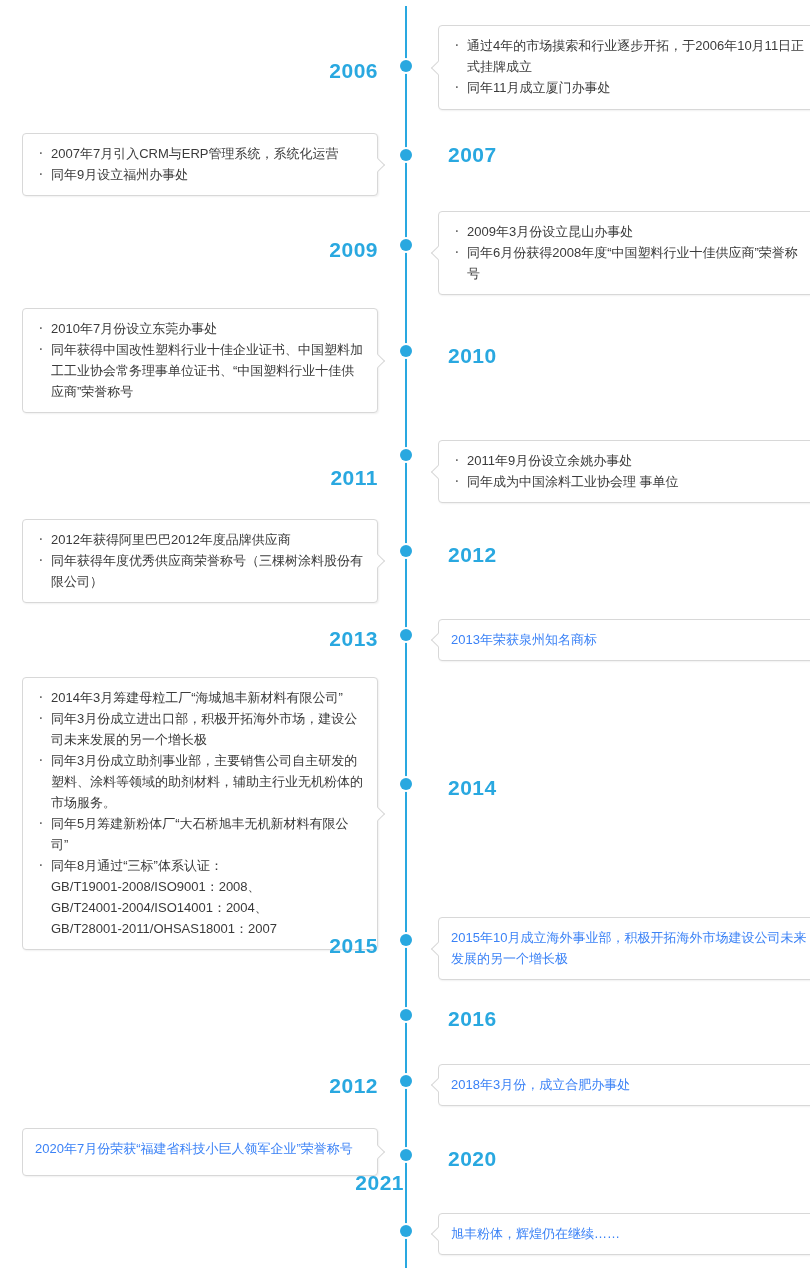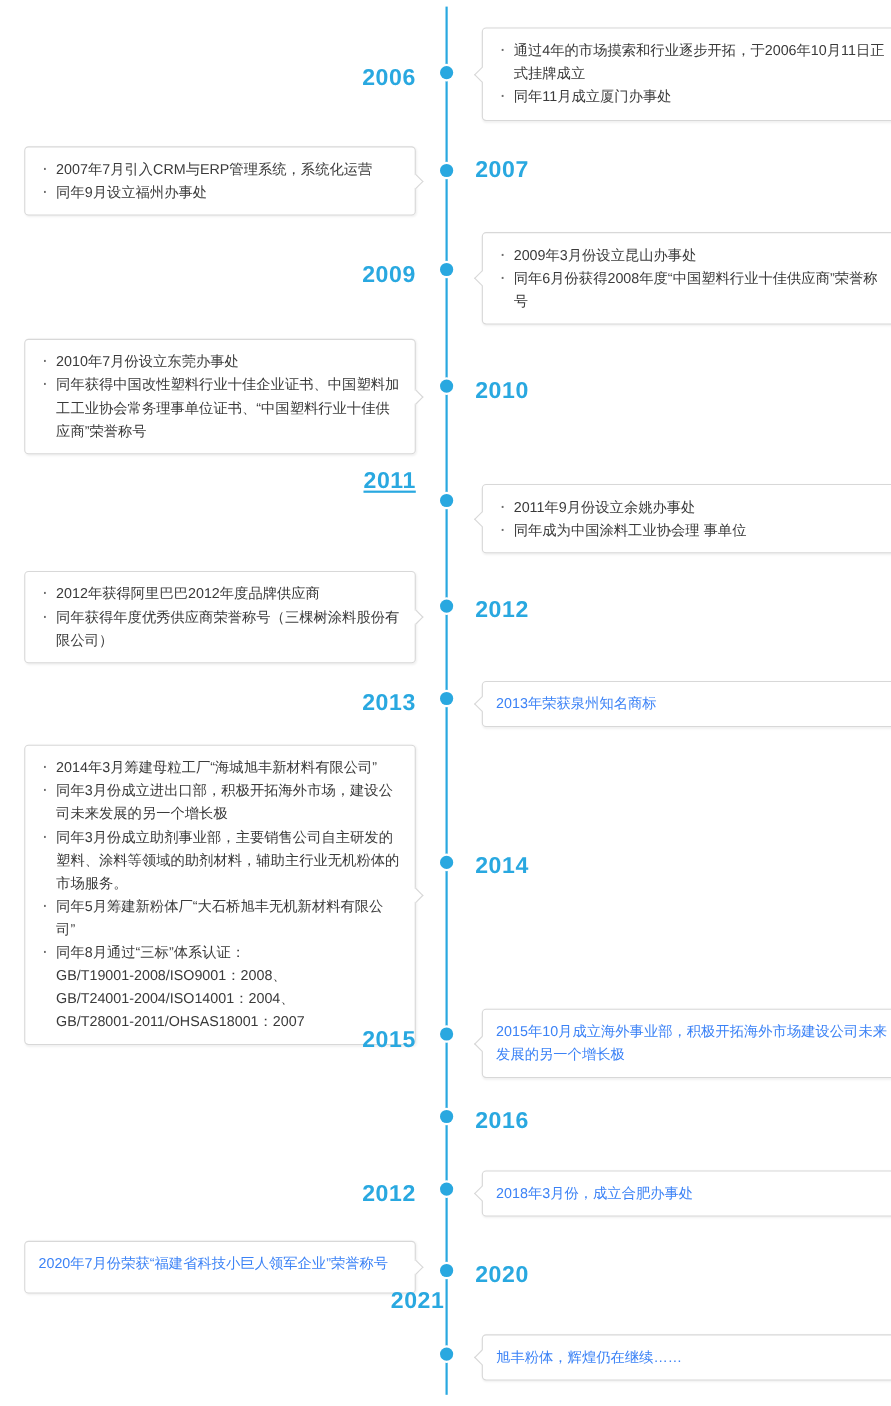--- a/index.html
+++ b/index.html
@@ -31,21 +31,21 @@
   }
   .year {
     position: absolute;
     font-size: 21px;
     font-weight: bold;
     color: #29a8e0;
     letter-spacing: 0.5px;
     line-height: 20px;
   }
   .year.right-side {
-    left: 432px;
+    left: 448px;
     text-align: center;
   }
   .year.left-side {
     left: 0;
     width: 378px;
     text-align: right;
   }
   .dot {
     position: absolute;
     left: 400px;
@@ -160,21 +160,21 @@
     </div>
     <div class="dot" style="top: 345px;"></div>
     <div class="year right-side" style="top: 346px;">2010</div>
     <div class="box left" style="top: 308px; min-height: 93px;">
       <ul class="bullets">
         <li class="nowrap-pre">2010年7月份设立东莞办事处</li>
         <li class="nowrap-pre">同年获得中国改性塑料行业十佳企业证书、中国塑料加工工业协会常务理事单位证书、“中国塑料行业十佳供应商”荣誉称号</li>
       </ul>
     </div>
     <div class="dot" style="top: 449px;"></div>
-    <div class="year left-side" style="top: 428px; text-decoration: underline;">2011</div>
+    <div class="year left-side" style="top: 468px;">2011</div>
     <div class="box right" style="top: 440px; min-height: 53px;">
       <ul class="bullets">
         <li class="nowrap-pre">2011年9月份设立余姚办事处</li>
         <li class="nowrap-pre">同年成为中国涂料工业协会理 事单位</li>
       </ul>
     </div>
     <div class="dot" style="top: 545px;"></div>
     <div class="year right-side" style="top: 545px;">2012</div>
     <div class="box left" style="top: 519px; min-height: 65px;">
       <ul class="bullets">

